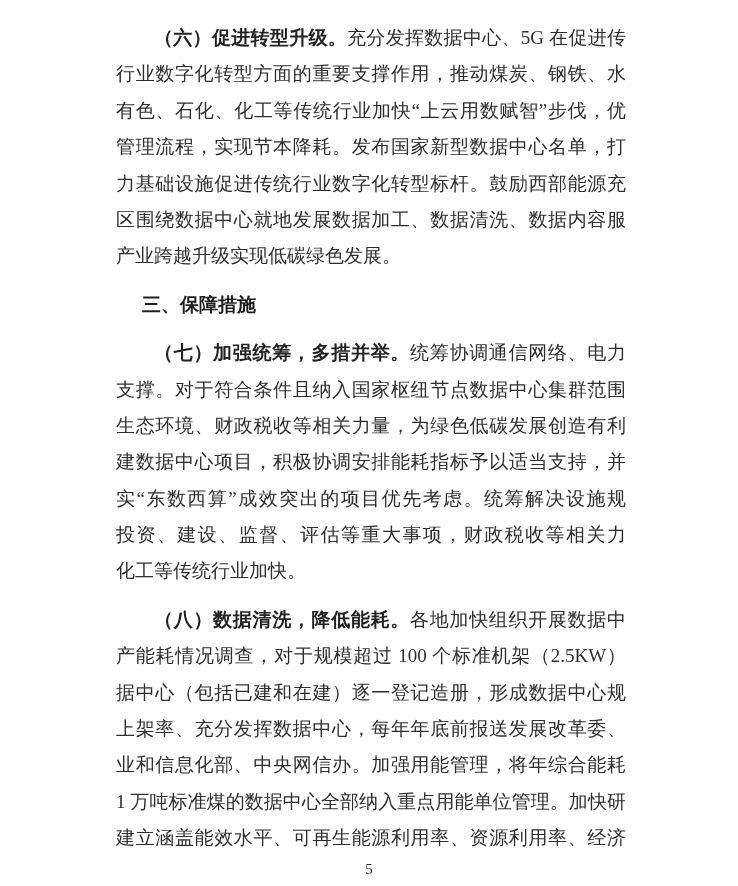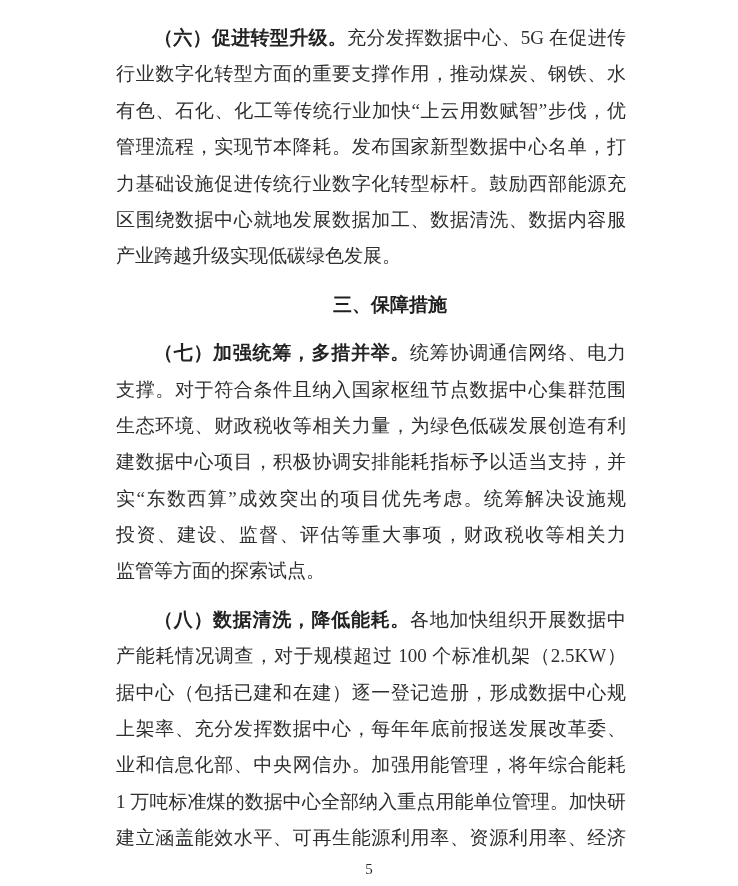--- a/index.html
+++ b/index.html
@@ -51,21 +51,21 @@
   .section-heading {
     display: block;
     height: 36.4px;
     line-height: 36.4px;
     margin: 6px 0 2px 0;
     text-indent: 2em;
     font-family: "Liberation Sans", "DejaVu Sans", sans-serif;
     font-weight: bold;
     color: #1f1f1f;
     font-size: 19px;
-    text-align: center;
+    text-align: left;
   }
   .page-number {
     position: absolute;
     left: 0;
     bottom: 8px;
     width: 100%;
     text-align: center;
     font-size: 15px;
     color: #2e2e2e;
   }
@@ -88,21 +88,21 @@
 
     <h3 class="section-heading">三、保障措施</h3>
 
     <p class="para">
       <span class="line j indent"><b class="lead">（七）加强统筹，多措并举。</b><span>统筹协调通信网络、电力能源、</span></span>
       <span class="line j">支撑。对于符合条件且纳入国家枢纽节点数据中心集群范围的新</span>
       <span class="line j">生态环境、财政税收等相关力量，为绿色低碳发展创造有利政策</span>
       <span class="line j">建数据中心项目，积极协调安排能耗指标予以适当支持，并对落</span>
       <span class="line j">实“东数西算”成效突出的项目优先考虑。统筹解决设施规划、</span>
       <span class="line j">投资、建设、监督、评估等重大事项，财政税收等相关力量、市场</span>
-      <span class="line last">监管等方面的探索试点。</span>
+      <span class="line last">化工等传统行业加快。</span>
     </p>
 
     <p class="para">
       <span class="line j indent"><b class="lead">（八）数据清洗，降低能耗。</b><span>各地加快组织开展数据中心生</span></span>
       <span class="line j">产能耗情况调查，对于规模超过 100 个标准机架（2.5KW）的数</span>
       <span class="line j">据中心（包括已建和在建）逐一登记造册，形成数据中心规模、</span>
       <span class="line j">上架率、充分发挥数据中心，每年年底前报送发展改革委、工</span>
       <span class="line j">业和信息化部、中央网信办。加强用能管理，将年综合能耗超过</span>
       <span class="line j">1 万吨标准煤的数据中心全部纳入重点用能单位管理。加快研究</span>
       <span class="line j">建立涵盖能效水平、可再生能源利用率、资源利用率、经济贡献</span>

